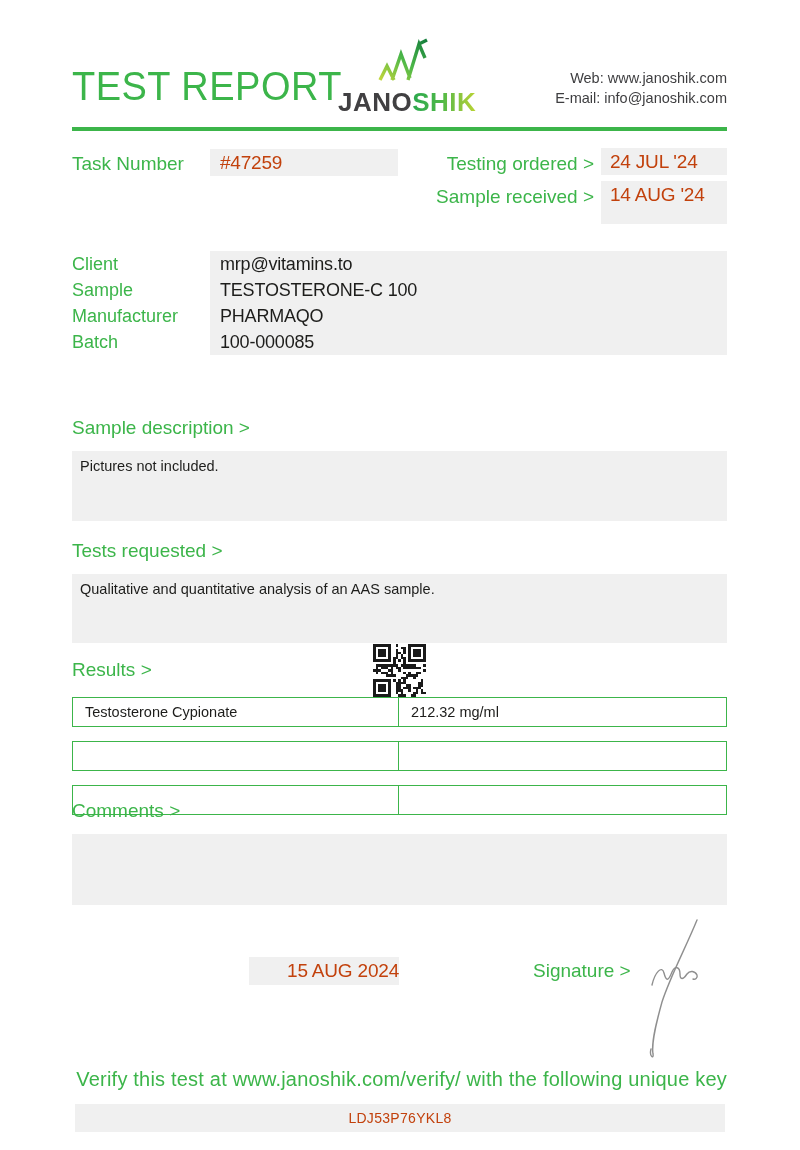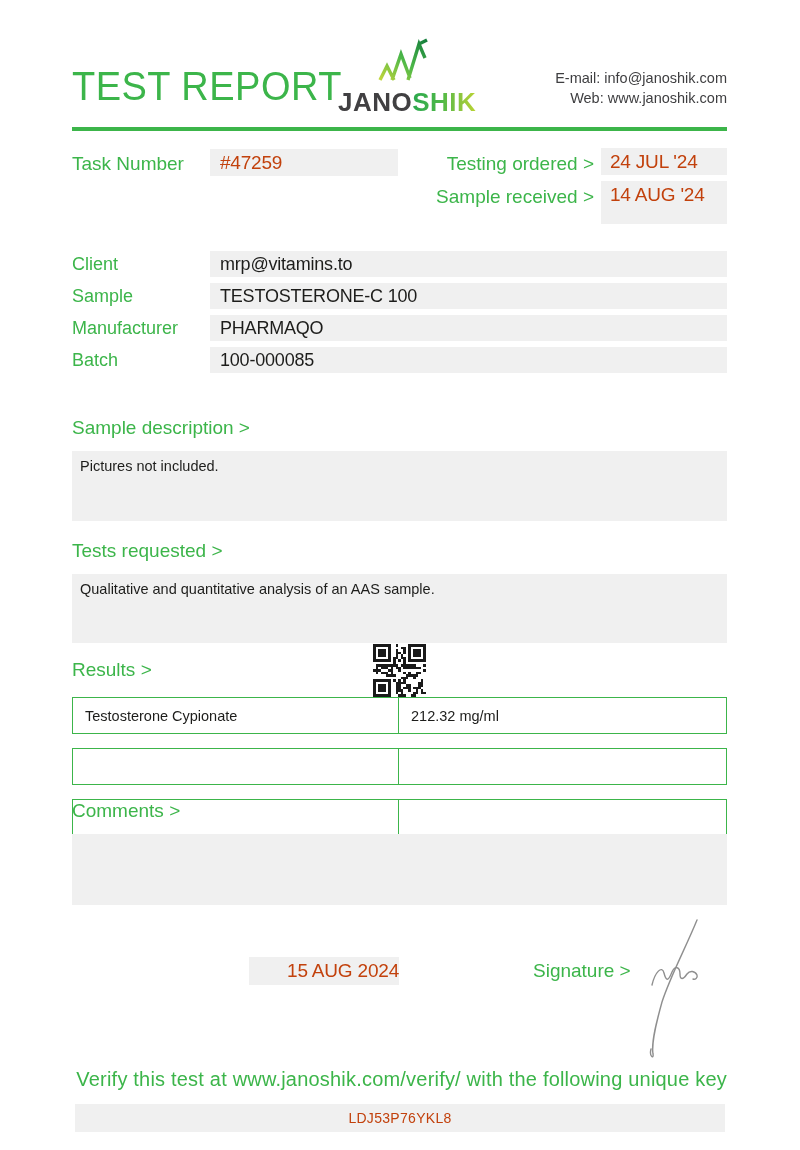--- a/index.html
+++ b/index.html
@@ -26,39 +26,39 @@
               font-size: 19px; line-height: 27px; padding-left: 10px; letter-spacing: -0.2px; }
   .ordered-label { position: absolute; left: 420px; top: 153px; width: 174px; text-align: right; }
   .ordered-box { position: absolute; left: 601px; top: 148px; width: 126px; height: 27px;
                  font-size: 19px; line-height: 27px; padding-left: 9px; letter-spacing: -0.2px; }
   .received-label { position: absolute; left: 420px; top: 186px; width: 174px; text-align: right; }
   .received-box { position: absolute; left: 601px; top: 181px; width: 126px; height: 43px;
                   font-size: 19px; line-height: 28px; padding-left: 9px; letter-spacing: -0.2px; }
 
   
   .details { position: absolute; left: 72px; top: 251px; width: 655px; }
-  .drow { display: flex; align-items: stretch; margin-bottom: 6px; height: 26px; }
+  .drow { display: flex; align-items: stretch; height: 26px; }
   .dlabel { width: 138px; color: #3cb54a; font-size: 18px; line-height: 26px; }
   .dvalue { flex: 1; background: #f0f0f0; color: #1d1d1b; font-size: 18px;
             line-height: 26px; padding-left: 10px; letter-spacing: -0.2px; }
 
   
   .heading { position: absolute; left: 72px; font-size: 19px; color: #3cb54a; white-space: nowrap; }
   .textbox { position: absolute; left: 72px; width: 655px; background: #f0f0f0;
              font-size: 14.5px; color: #1d1d1b; padding: 7px 8px; }
   .sd-heading { top: 417px; }
   .sd-box { top: 451px; height: 70px; }
   .tr-heading { top: 540px; }
   .tr-box { top: 574px; height: 69px; }
   .results-heading { top: 659px; }
   .qr { position: absolute; left: 373px; top: 644px; width: 53px; height: 53px; }
 
   
   .rtable { position: absolute; left: 72px; top: 697px; width: 655px; }
-  .rrow { display: flex; border: 1.5px solid #3cb54a; height: 37px; margin-bottom: 14px; background: #fff; }
+  .rrow { display: flex; border: 1.5px solid #3cb54a; height: 30px; margin-bottom: 14px; background: #fff; }
   .rcell-l { width: 326px; border-right: 1.5px solid #3cb54a; font-size: 14.5px; color: #1d1d1b;
              display: flex; align-items: center; padding-left: 12px; }
   .rcell-r { flex: 1; font-size: 14.5px; color: #1d1d1b; display: flex; align-items: center; padding-left: 12px; }
 
   .comments-heading { top: 800px; }
   .comments-box { top: 834px; height: 71px; }
 
   
   .analysis-label { position: absolute; left: 72px; top: 960px; }
   .analysis-box { position: absolute; left: 249px; top: 957px; width: 150px; height: 28px;
@@ -85,22 +85,22 @@
           <stop offset="0.5" stop-color="#4db848"></stop>
           <stop offset="1" stop-color="#157f3d"></stop>
         </linearGradient>
       </defs>
       <path d="M6 42 L13 28 L20 42 M18 42 L27 16 L36 40 M34 42 L45 6 L51 20 M45 6 L53 2" fill="none" stroke="url(#lg)" stroke-width="3.4" stroke-linecap="butt" stroke-linejoin="miter"></path>
     </svg>
     <div class="logo-word"><span class="logo-dark">JANO</span><span class="logo-green">SHIK</span></div>
   </div>
 
   <div class="contact">
+    <div>Web: www.janoshik.com</div>
     <div>E-mail: info@janoshik.com</div>
-    <div>Web: www.janoshik.com</div>
   </div>
 
   <div class="rule"></div>
 
   <div class="lbl task-label">Task Number</div>
   <div class="box task-box">#47259</div>
   <div class="lbl ordered-label">Testing ordered &gt;</div>
   <div class="box ordered-box">24 JUL '24</div>
   <div class="lbl received-label">Sample received &gt;</div>
   <div class="box received-box">14 AUG '24</div>

